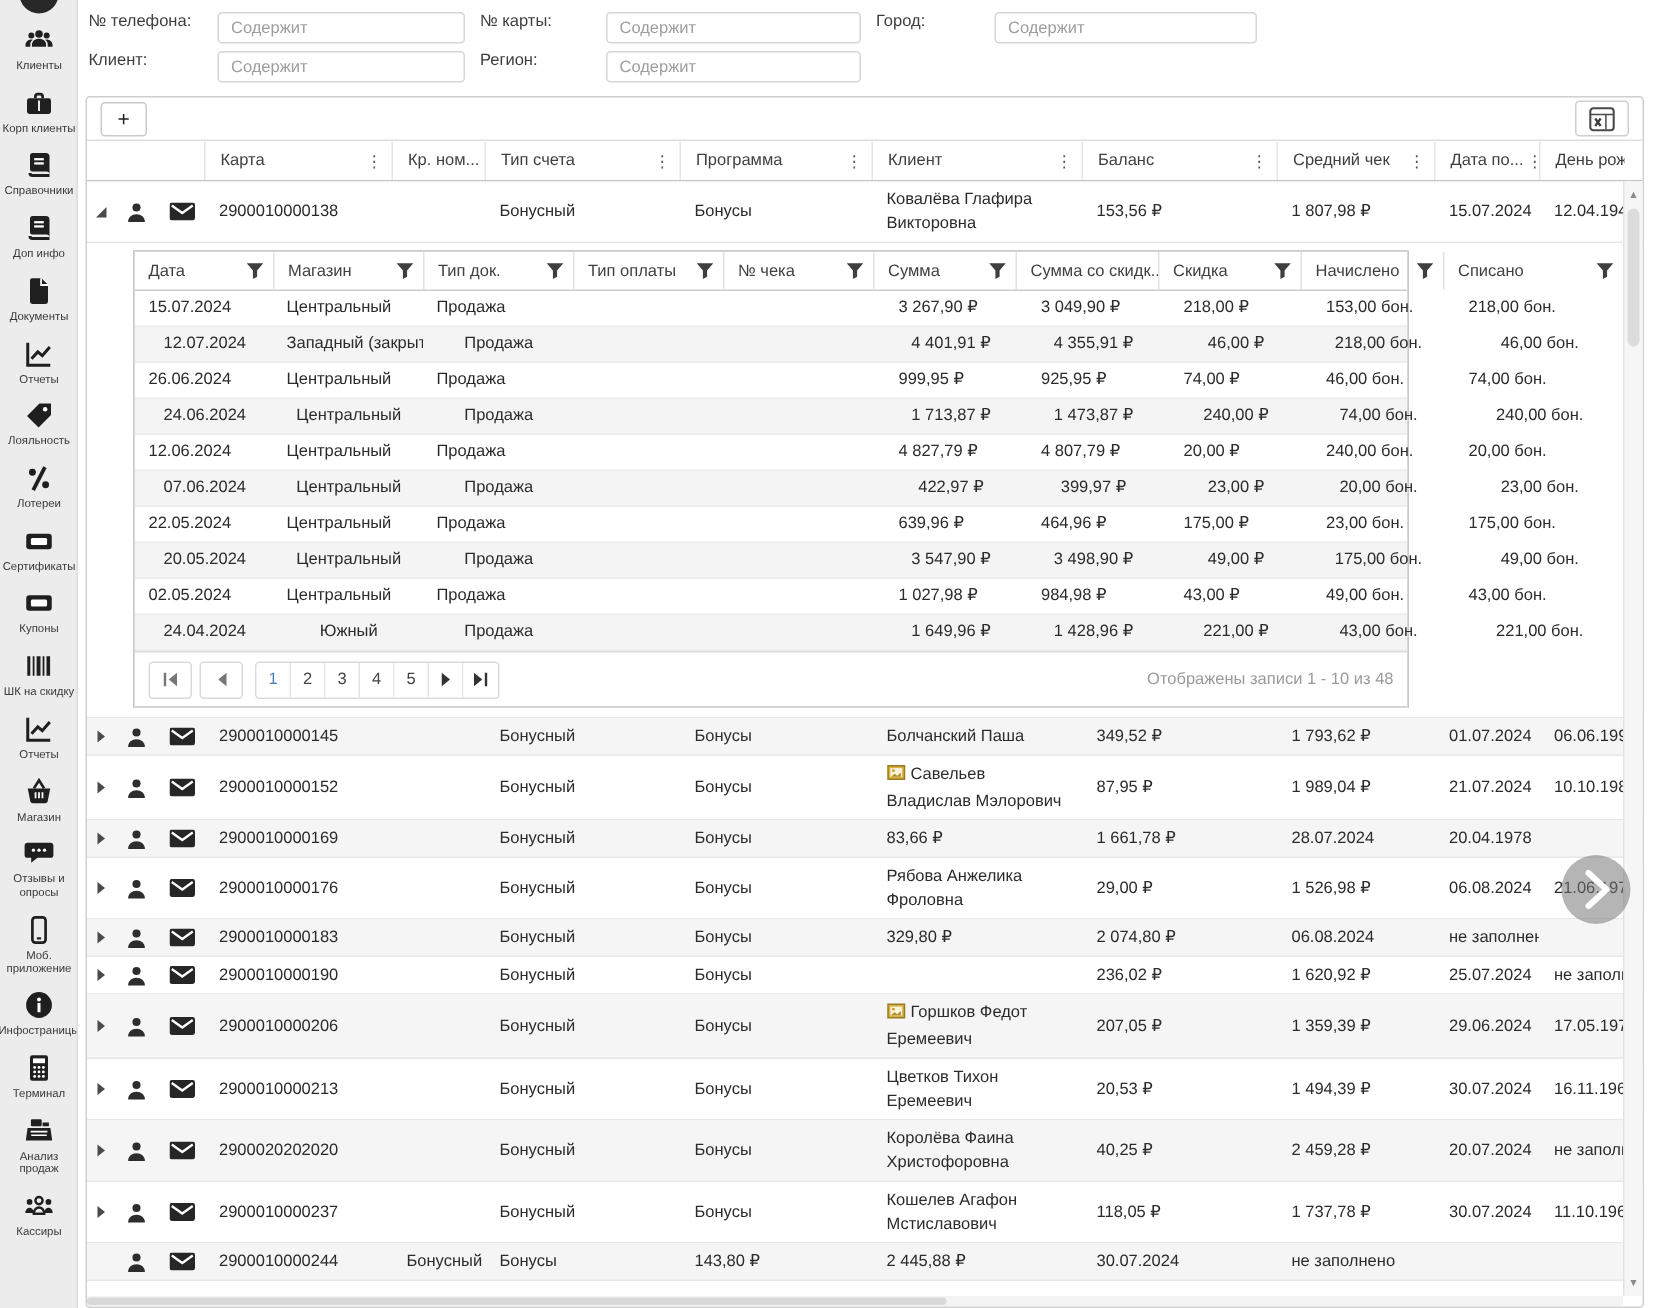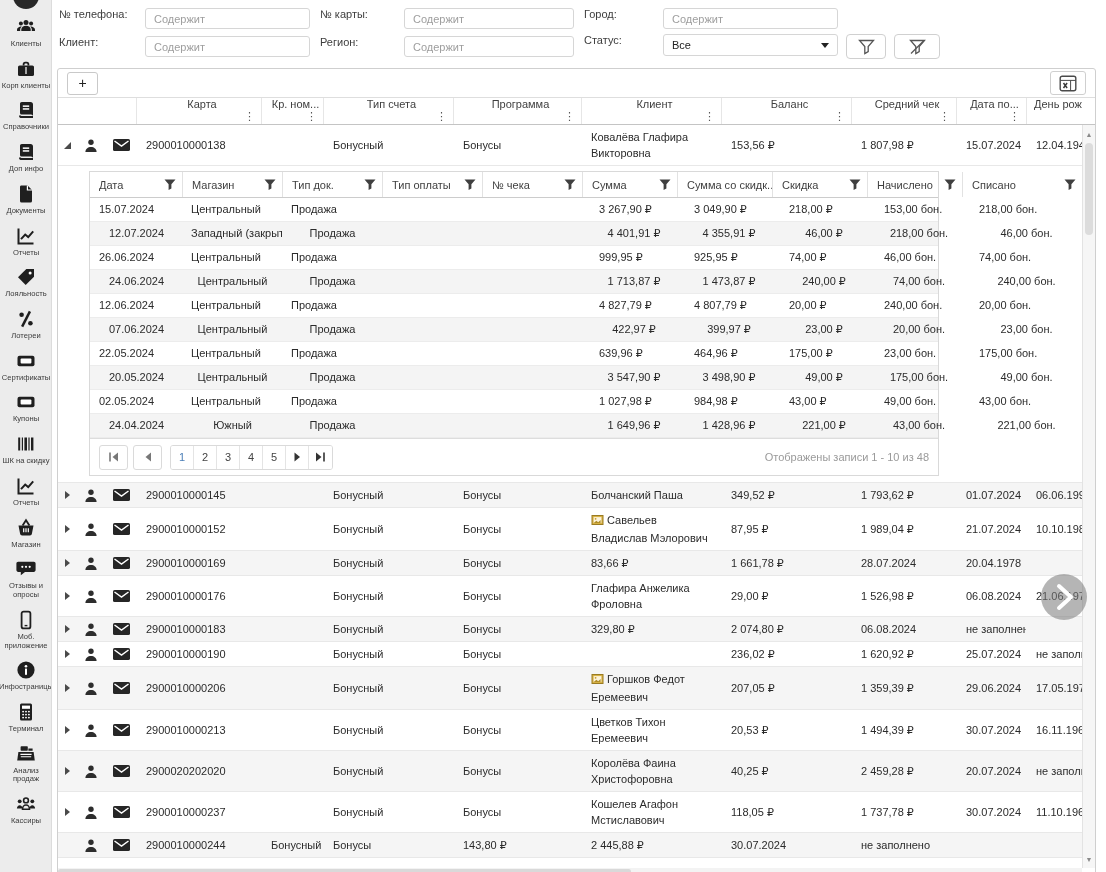--- a/index.html
+++ b/index.html
@@ -41,21 +41,21 @@
   .toolbar{height:29px;display:flex;align-items:center;padding:0 9px;border-bottom:1px solid #dedede;}
   .addbtn{width:31px;height:23px;border:1px solid #c9c9c9;border-radius:3px;background:#fff;font-size:14px;
     color:#222;cursor:pointer;line-height:1;}
   .xlsbtn{margin-left:auto;width:36px;height:24px;border:1px solid #cfcfcf;border-radius:3px;background:#fff;
     display:flex;align-items:center;justify-content:center;cursor:pointer;}
 
   .mrow{display:grid;grid-template-columns:18px 30px 30px 125px 62px 130px 128px 140px 130px 105px 70px 57px;
     align-items:center;border-bottom:1px solid #e8e8e8;background:#fff;}
   .mrow.alt{background:#f5f5f5;}
   .thead{border-bottom:1px solid #c4c4c4;font-size:11px;color:#3f3f3f;}
-  .thead .hc{position:relative;display:flex;align-items:center;height:26px;padding:0 4px 0 10px;border-left:1px solid #e6e6e6;overflow:hidden;white-space:nowrap;flex-direction:column;}
+  .thead .hc{position:relative;display:flex;align-items:center;height:26px;padding:0 4px 0 10px;border-left:1px solid #e6e6e6;overflow:hidden;white-space:nowrap;}
   .thead .hc0{border-left:none;height:26px;}
   .dots{margin-left:auto;color:#555;font-size:11px;cursor:pointer;padding:0 2px;}
   .cell{padding:4px 10px;font-size:11px;line-height:16px;overflow:hidden;}
   .cell.num{white-space:nowrap;}
   .ccell{display:flex;align-items:center;justify-content:center;padding:2px 0;}
   .arr-c{width:0;height:0;border-top:4px solid transparent;border-bottom:4px solid transparent;border-left:5px solid #4a4a4a;cursor:pointer;}
   .arr-e{width:0;height:0;border-left:7px solid transparent;border-bottom:7px solid #4a4a4a;cursor:pointer;}
   .mrow .icbtn{cursor:pointer;display:flex;align-items:center;justify-content:center;}
   .photo{display:inline-block;vertical-align:-2px;margin-right:3px;}
 
@@ -331,38 +331,20 @@
         </div>
       </div>
       <div class="f-row">
         <div class="f-group">
           <span class="f-lb w1">Клиент:</span>
           <input class="f-in" placeholder="Содержит" style="">
         </div>
         <div class="f-group">
           <span class="f-lb w2">Регион:</span>
           <input class="f-in w-b" placeholder="Содержит" style="">
-        </div>
-        <div class="f-group">
-          <span class="f-lb w3">Статус:</span>
-          <div class="sel">
-            <span>Все</span>
-            <span class="caret"></span>
-          </div>
-          <button class="fbtn b1">
-            <svg width="17" height="16" viewBox="0 0 17 16">
-                <path d="M1.5 1.5h14L10.2 7.6v5l-3.4 2v-7z" fill="none" stroke="#555" stroke-width="1.3"></path>
-              </svg>
-          </button>
-          <button class="fbtn b2">
-            <svg width="17" height="16" viewBox="0 0 17 16">
-                <path d="M1.5 1.5h14L10.2 7.6v5l-3.4 2v-7z" fill="none" stroke="#555" stroke-width="1.3"></path>
-                <line x1="2" y1="14.5" x2="15" y2="1.5" stroke="#555" stroke-width="1.3"></line>
-              </svg>
-          </button>
         </div>
       </div>
     </div>
 
     <div class="gridbox">
       <div class="toolbar">
         <button class="addbtn">+</button>
         <button class="xlsbtn">
           <svg width="18" height="17" viewBox="0 0 18 17">
               <rect x="1.2" y="1.2" width="15.6" height="14.6" rx="2" fill="none" stroke="#4a4a4a" stroke-width="1.4"></rect>
@@ -767,21 +749,21 @@
             <div class="ccell icbtn">
               <svg width="17" height="12" viewBox="0 0 17 12">
                 <rect width="17" height="12" rx="1.6" fill="#262626"></rect>
                 <path d="M1.5 2l7 5 7-5" fill="none" stroke="#fff" stroke-width="1.5"></path>
               </svg>
             </div>
             <div class="cell num">2900010000176</div>
             <div class="cell"></div>
             <div class="cell">Бонусный</div>
             <div class="cell">Бонусы</div>
-            <div class="cell">Глафира Анжелика Фроловна</div>
+            <div class="cell">Рябова Анжелика Фроловна</div>
             <div class="cell num">29,00 ₽</div>
             <div class="cell num">1 526,98 ₽</div>
             <div class="cell num">06.08.2024</div>
             <div class="cell num">21.06.1975</div>
           </div>
           <div class="mrow alt">
             <div class="ccell">
               <span class="arr-c"></span>
             </div>
             <div class="ccell icbtn">

